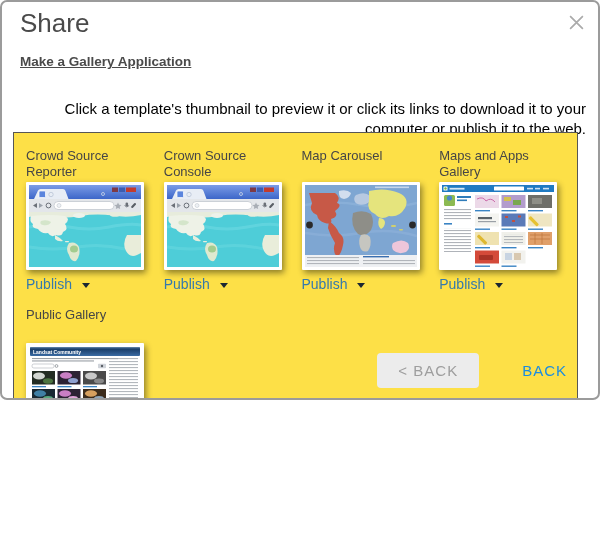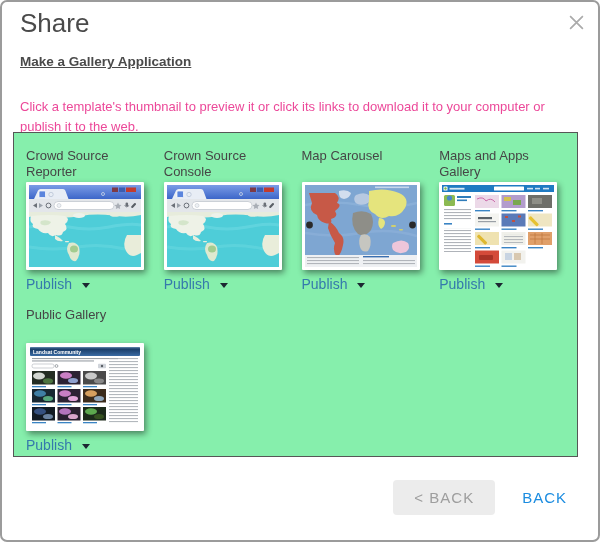--- a/index.html
+++ b/index.html
@@ -1,37 +1,37 @@
 <!DOCTYPE html>
 <html><head>
 <meta charset="utf-8">
 <style>
   html,body{margin:0;padding:0;background:#fff;font-family:"Liberation Sans",sans-serif;}
-  .dialog{position:relative;width:600px;height:542px;box-sizing:border-box;
+  .dialog{position:relative;width:600px;height:400px;box-sizing:border-box;
           border:2px solid #9b9b9b;border-radius:7px;background:#fff;overflow:hidden;}
   .title{position:absolute;left:18px;top:6px;font-size:26px;color:#4a4a4a;}
   .close-x{position:absolute;right:13px;top:12px;width:17px;height:17px;cursor:pointer;}
   .heading{position:absolute;left:18px;top:52px;font-size:13.5px;font-weight:bold;
            text-decoration:underline;color:#4a4a4a;cursor:pointer;text-align:center;}
-  .desc{position:absolute;left:18px;top:82px;width:566px;font-size:13px;line-height:20px;color:#ec4899;}
+  .desc{position:absolute;left:18px;top:82px;width:566px;font-size:15px;line-height:20px;color:#000000;text-align:right;}
   .grid-box{position:absolute;left:11px;top:130px;width:565px;height:325px;box-sizing:border-box;
-            border:1px solid #565656;padding:15px 0 0 12px;background:#86efac;}
+            border:1px solid #565656;padding:15px 0 0 12px;background:#fde047;}
   .row{display:flex;}
   .row2{margin-top:15px;}
   .card{width:139px;}
   .card-label{height:34px;width:118px;font-size:13px;line-height:16px;color:#464646;}
   .card-label.single{height:auto;margin-bottom:20px;}
   .thumb-frame{width:112px;height:82px;background:#fff;padding:3px;border-radius:1px;
                box-shadow:2px 3px 6px rgba(0,0,0,.45);cursor:pointer;}
   .thumb-frame svg{display:block;width:112px;height:82px;}
   .publish{margin-top:6px;display:flex;align-items:center;gap:10px;width:max-content;
            font-size:14px;color:#3579ac;cursor:pointer;}
   .tri{width:0;height:0;border-left:4px solid transparent;border-right:4px solid transparent;
        border-top:5px solid #1c2732;margin-top:2px;}
-  .footer{position:absolute;right:31px;bottom:25px;display:flex;align-items:center;gap:27px;}
+  .footer{position:absolute;right:31px;bottom:10px;display:flex;align-items:center;gap:43px;}
   .back-btn{background:#ececec;border:none;border-radius:4px;color:#9e9e9e;font-size:15px;
             letter-spacing:1px;padding:9px 21px;font-family:inherit;cursor:pointer;}
   .close-link{color:#1b8ce0;font-size:15px;letter-spacing:1px;text-decoration:none;cursor:pointer;}
 </style>
 </head>
 <body>
 
 <svg width="0" height="0" style="position:absolute" aria-hidden="true">
   <defs>
     <linearGradient id="gTitlebar" x1="0" y1="0" x2="0" y2="1">

